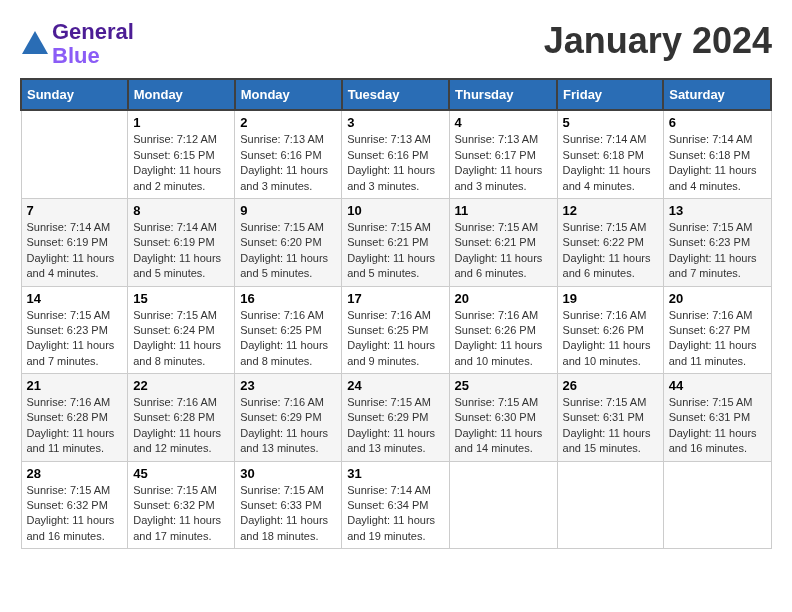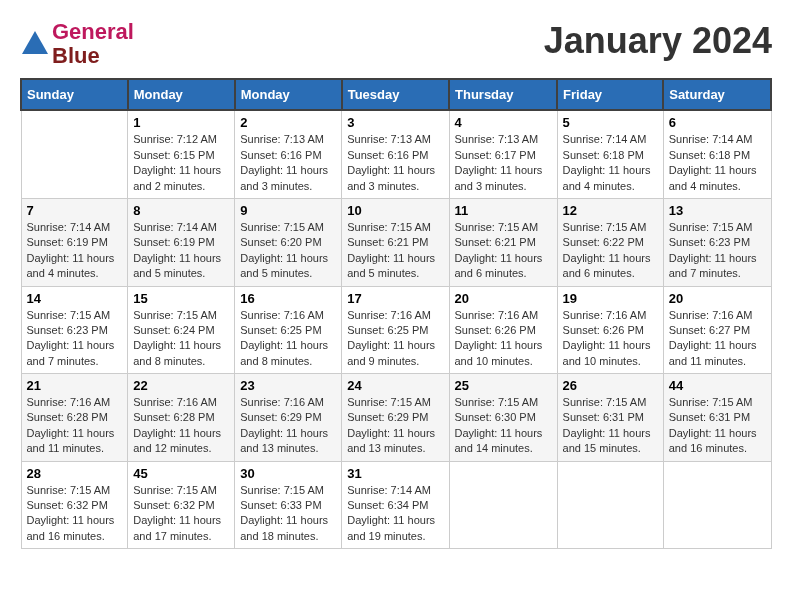--- a/index.html
+++ b/index.html
@@ -18,22 +18,22 @@
     }
     .logo {
       display: flex;
       align-items: center;
     }
     .logo-text {
       font-size: 22px;
       font-weight: bold;
       line-height: 1.1;
     }
-    .logo-general { color: #be185d; margin-top: 10px; }
-    .logo-blue { color: #7f1d1d; }
+    .logo-general { color: #4c1d95; margin-top: 10px; }
+    .logo-blue { color: #8b5cf6; }
     .logo-icon {
       width: 30px;
       height: 30px;
       margin-right: 2px;
     }
     .title-block {
       text-align: left;
     }
     .main-title {
       font-size: 36px;

